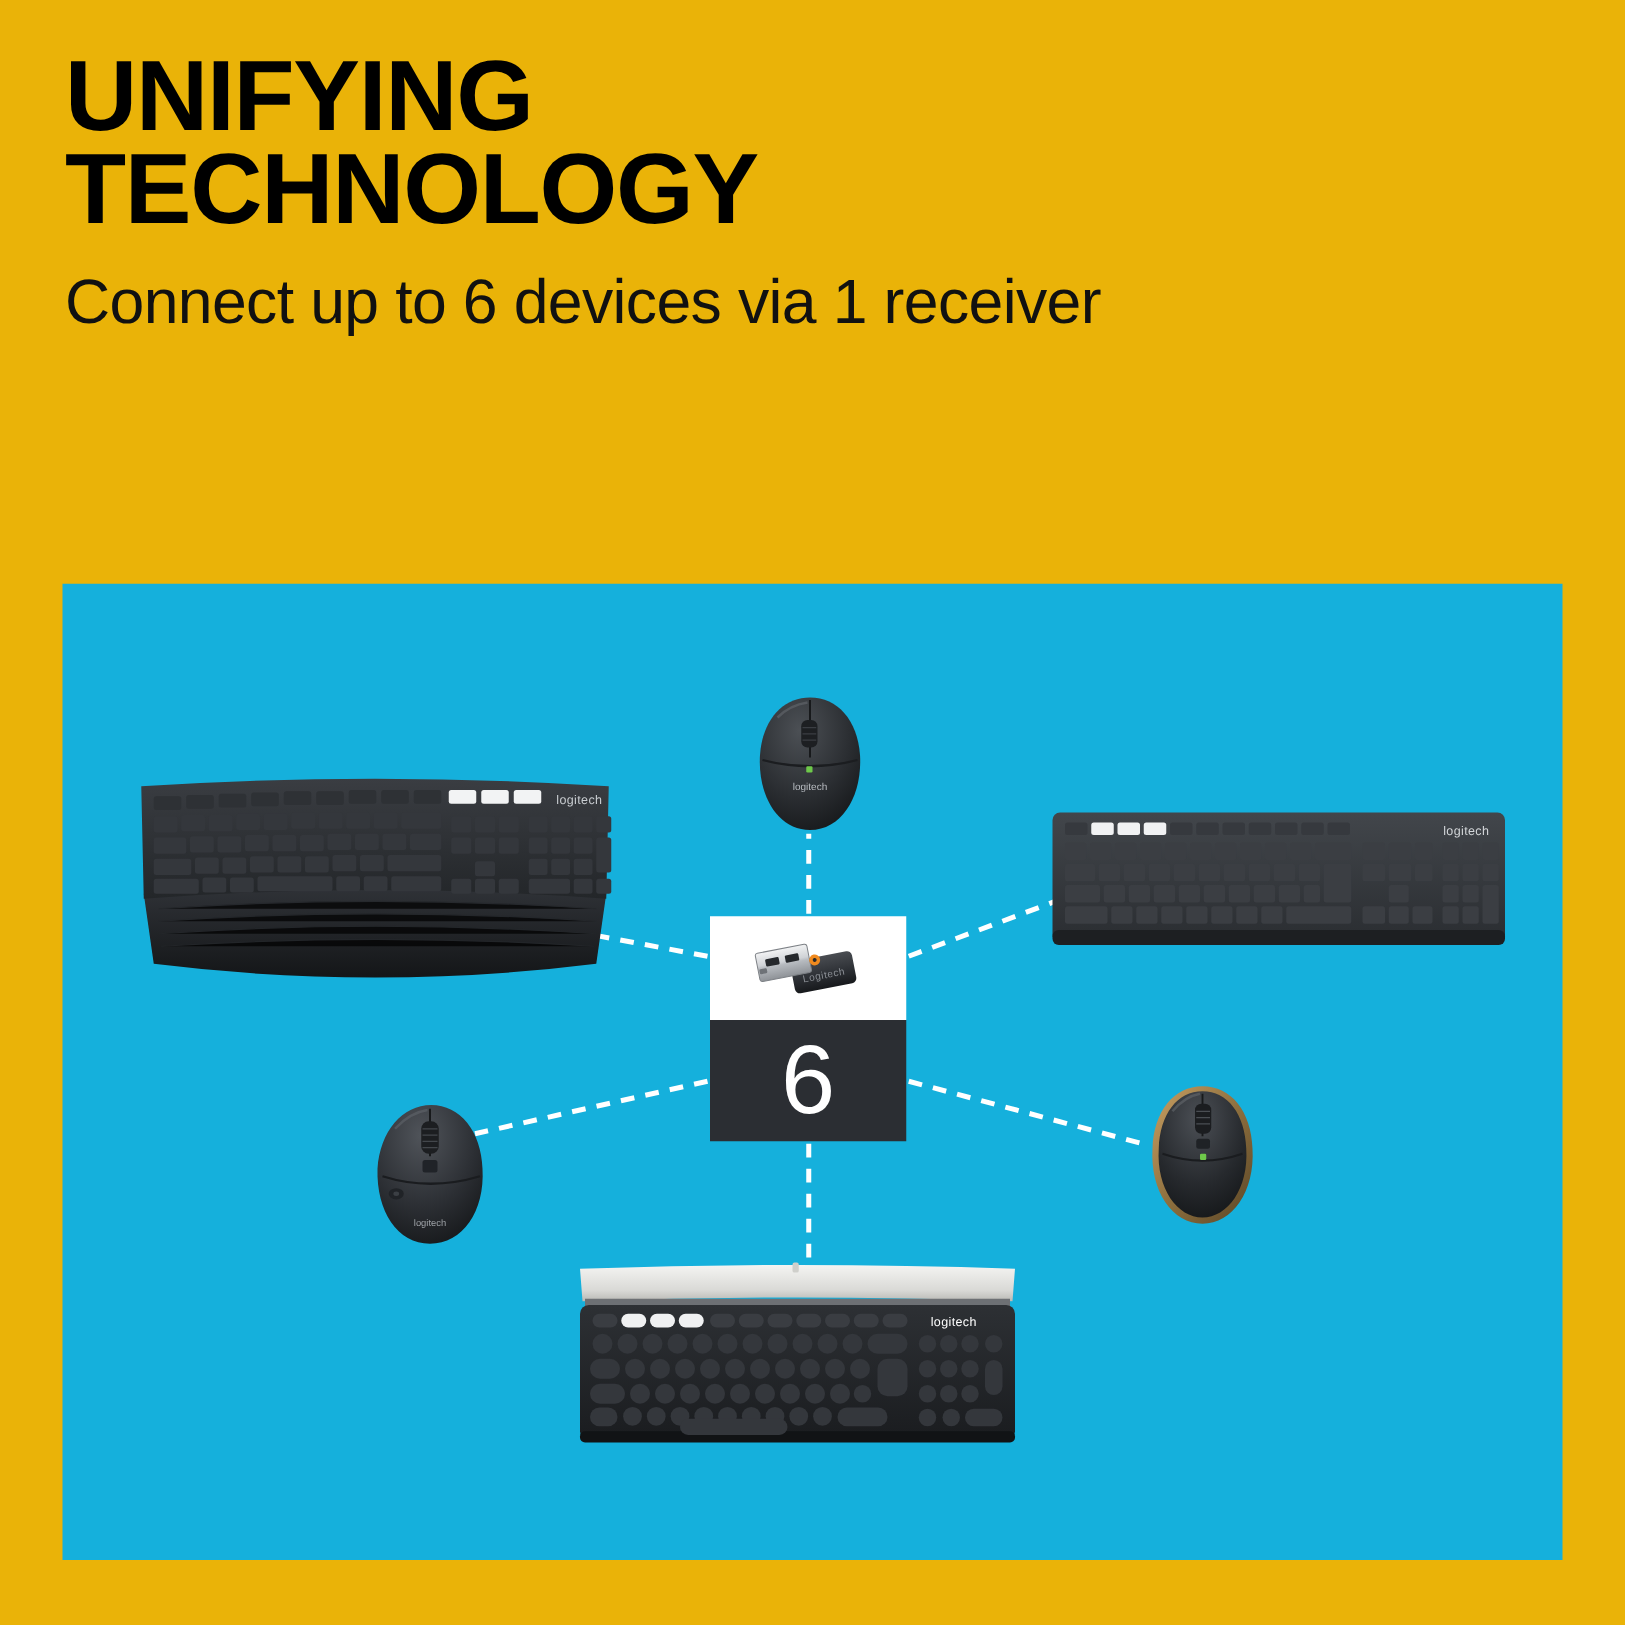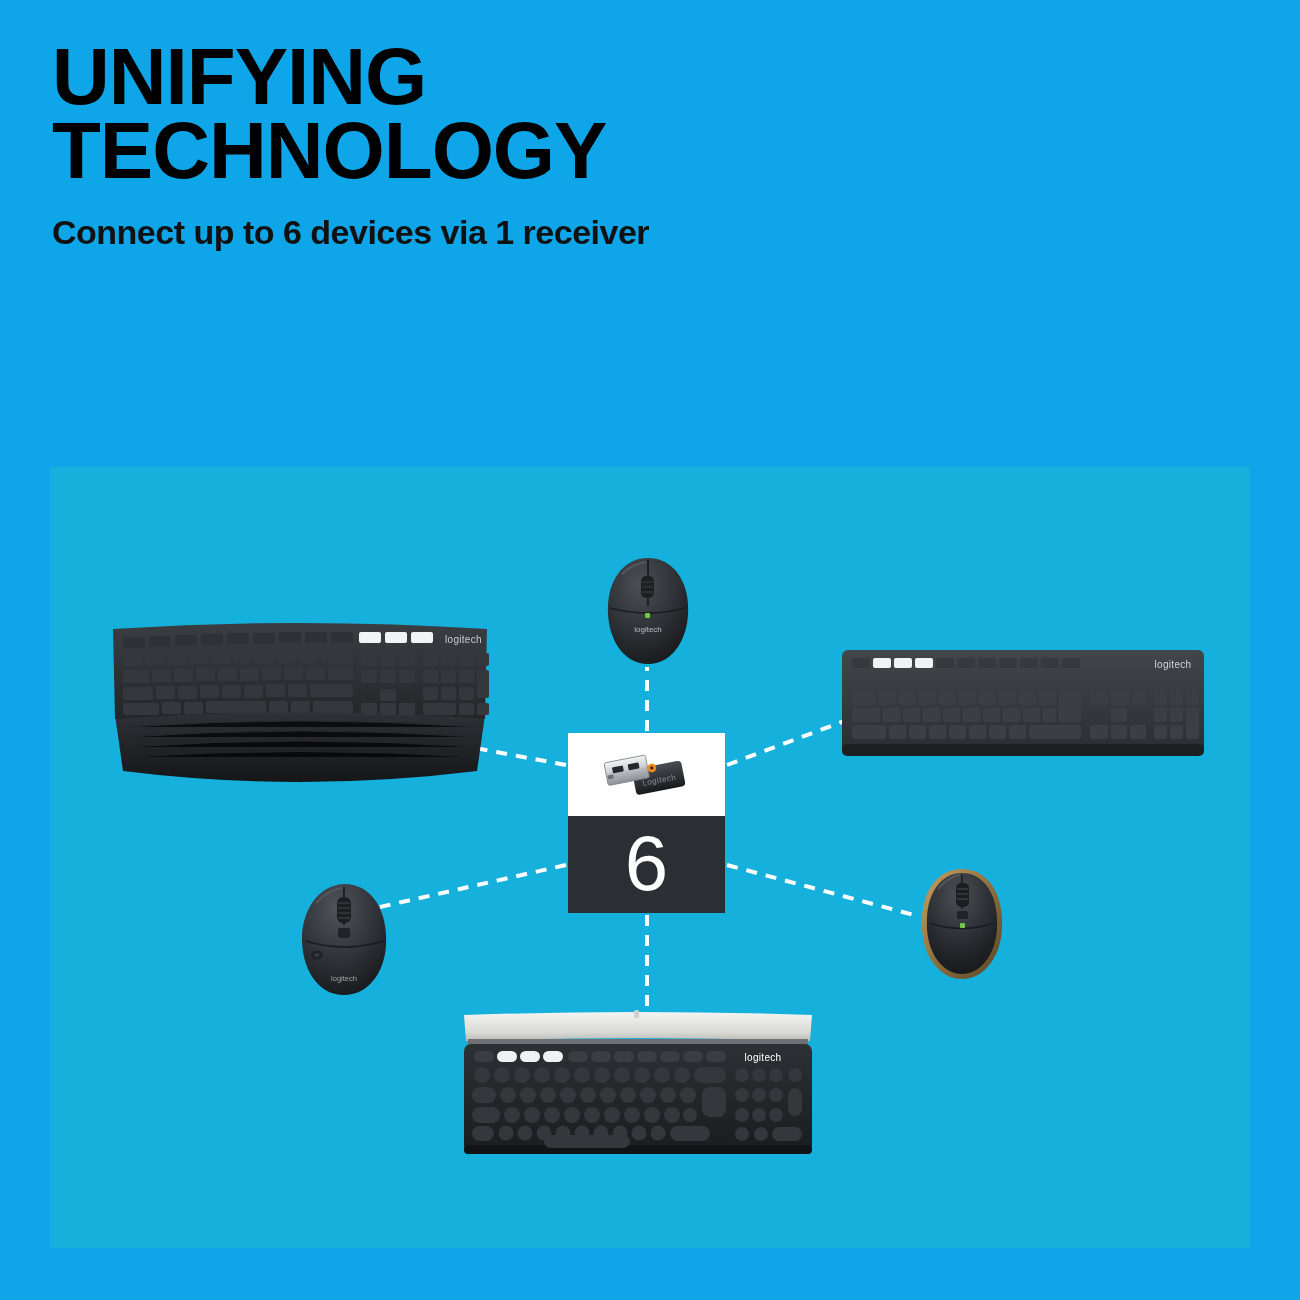--- a/index.html
+++ b/index.html
@@ -2,41 +2,41 @@
 <html><head>
 <meta charset="utf-8">
 <style>
   * { box-sizing: border-box; margin: 0; padding: 0; }
   html, body {
     width: 1300px; height: 1300px;
     background: #ffffff;
     font-family: "Liberation Sans", sans-serif;
     overflow: hidden;
   }
-  .page { position: relative; width: 1300px; height: 1300px; background:#0ea5e9; }
+  .page { position: relative; width: 1300px; height: 1300px; background:#eab308; }
 
   
   .headline {
     position: absolute; left: 52px; top: 40px; width: 1100px;
   }
   .headline h1 {
     font-family: "Liberation Sans", sans-serif;
     font-weight: 700;
     font-size: 80px;
     line-height: 0.93;
     letter-spacing: -1px;
     color: #000000;
     text-transform: uppercase;
     white-space: pre-line;
   }
   .headline .sub {
     margin-top: 26px;
     font-family: "Liberation Sans", sans-serif;
-    font-weight: 700;
-    font-size: 34px;
+    font-weight: 400;
+    font-size: 50px;
     line-height: 1.05;
     letter-spacing: -0.5px;
     color: #111111;
   }
 
   
   .stage {
     position: absolute;
     left: 50px; top: 467px;
     width: 1200px; height: 781px;

